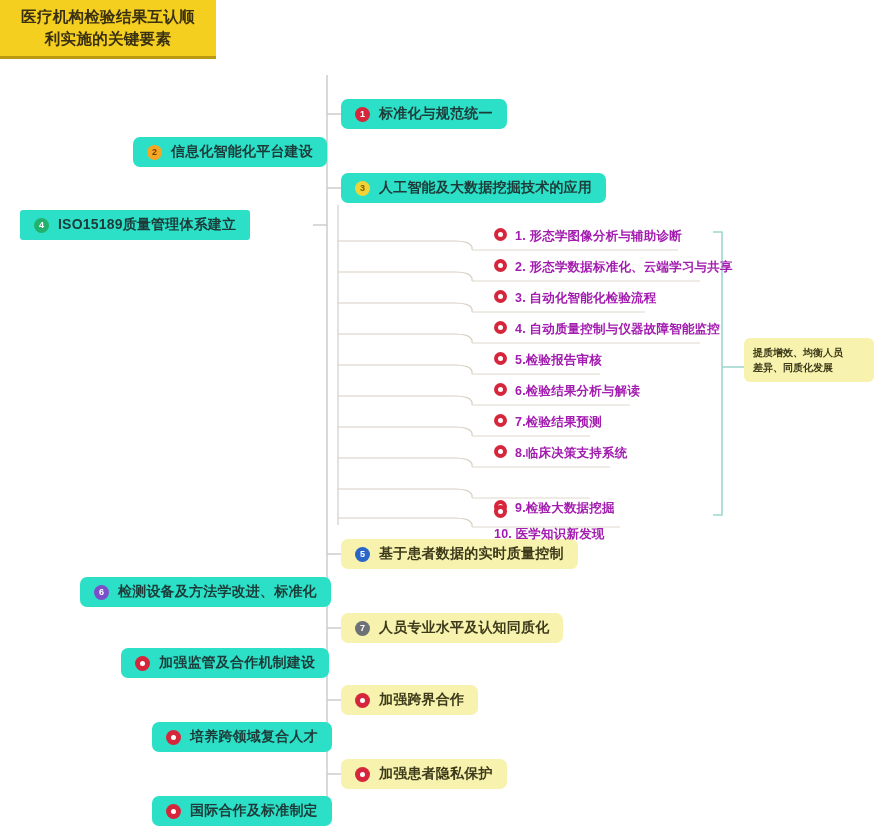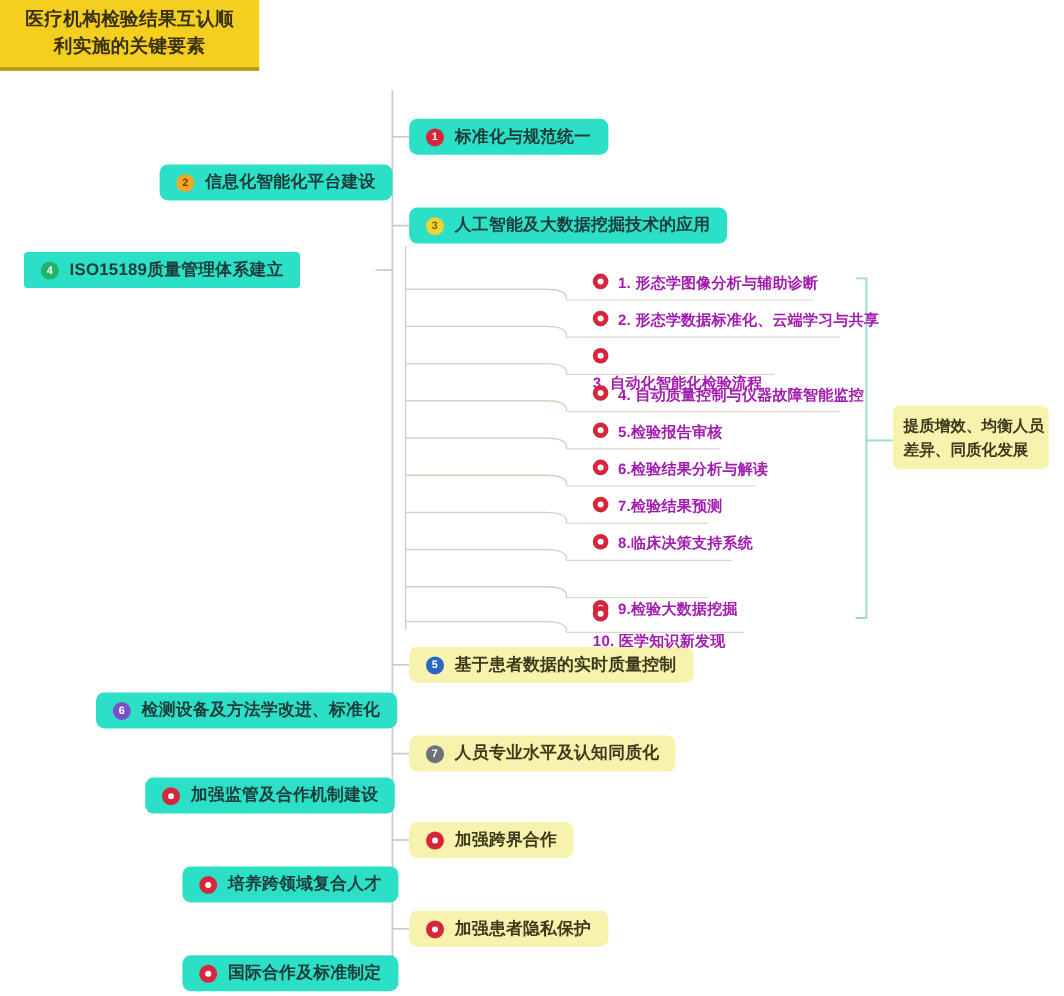--- a/index.html
+++ b/index.html
@@ -66,21 +66,21 @@
     height:22px;white-space:nowrap;
     font-size:12.5px;font-weight:700;color:#a21caf;letter-spacing:.2px;
   }
   .sub .badge{width:13px;height:13px;}
 
   
   .summary{
     position:absolute;left:744px;top:338px;width:130px;
     background:#f7f2ad;border-radius:6px;
     padding:7px 9px;box-sizing:border-box;
-    font-size:13px;font-weight:700;color:#3c3a1a;line-height:1.5;
+    font-size:10px;font-weight:700;color:#3c3a1a;line-height:1.5;
   }
   .summary span{display:block;white-space:nowrap;}
 </style>
 </head>
 <body>
 
 <div id="canvas">
 
   <svg class="lines" viewBox="0 0 887 830">
 
@@ -193,21 +193,21 @@
   </div>
 
   <div class="sub" style="left:494px;top:228px;">
     <span class="badge star"></span>
     <span>1. 形态学图像分析与辅助诊断</span>
   </div>
   <div class="sub" style="left:494px;top:259px;">
     <span class="badge star"></span>
     <span>2. 形态学数据标准化、云端学习与共享</span>
   </div>
-  <div class="sub" style="left:494px;top:290px;flex-direction:column;">
+  <div class="sub" style="left:494px;top:290px;">
     <span class="badge star"></span>
     <span>3. 自动化智能化检验流程</span>
   </div>
   <div class="sub" style="left:494px;top:321px;">
     <span class="badge star"></span>
     <span>4. 自动质量控制与仪器故障智能监控</span>
   </div>
   <div class="sub" style="left:494px;top:352px;">
     <span class="badge star"></span>
     <span>5.检验报告审核</span>

